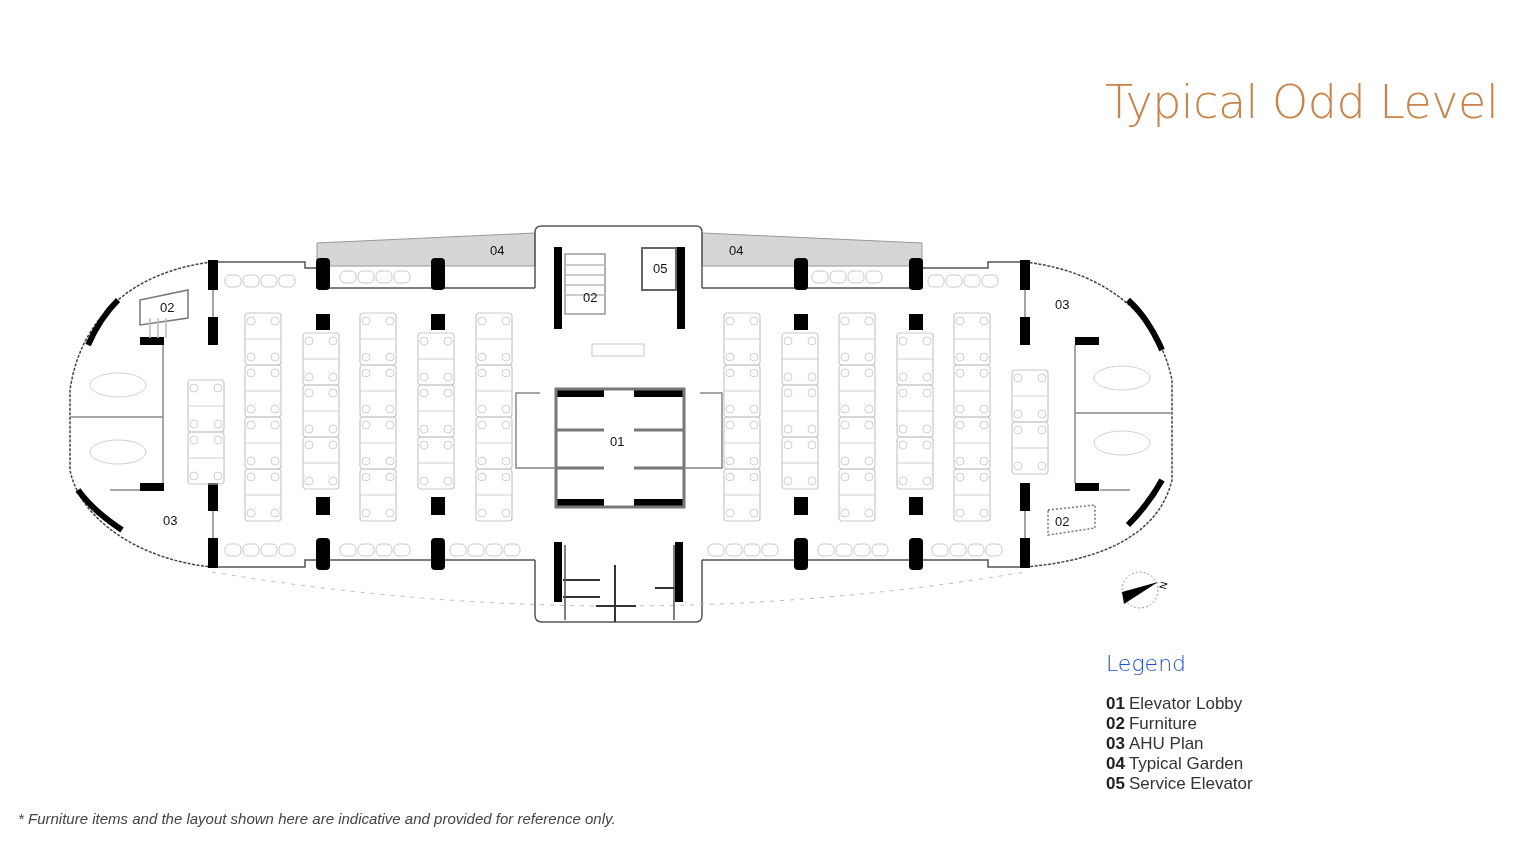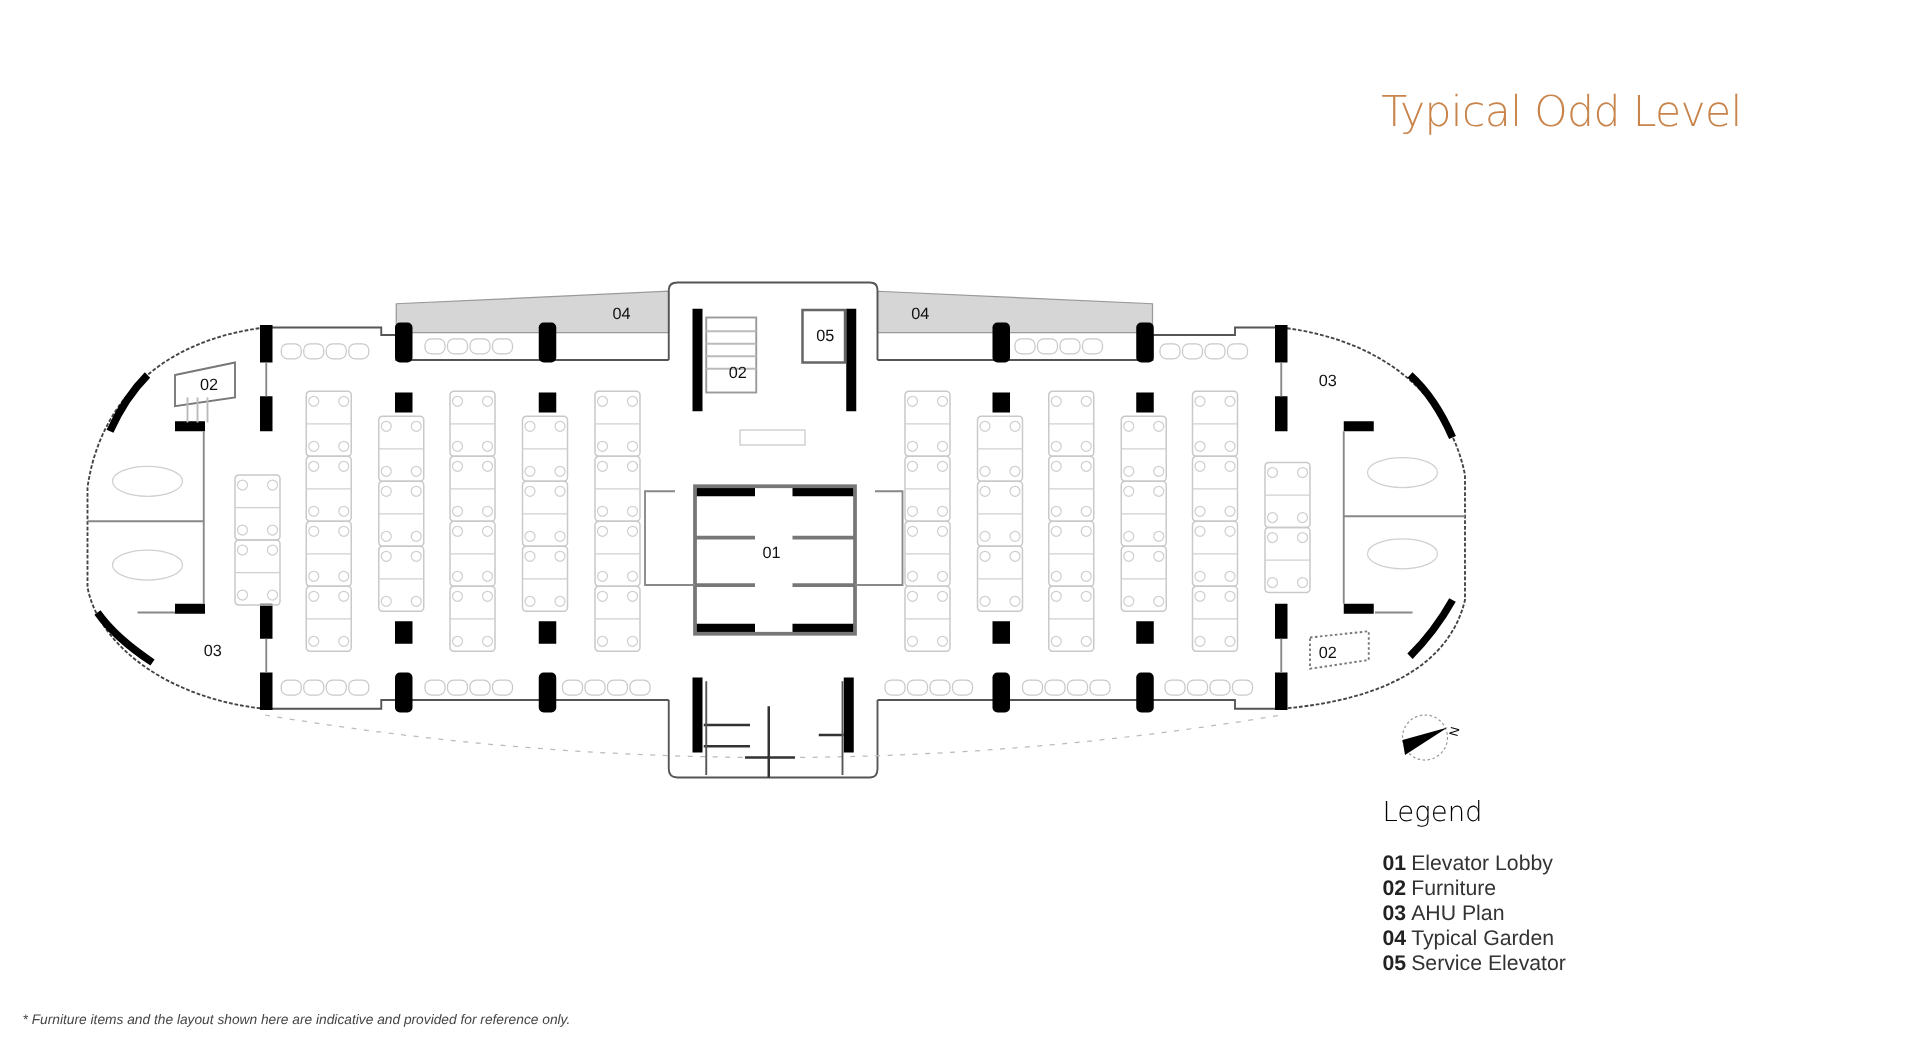--- a/index.html
+++ b/index.html
@@ -1,24 +1,24 @@
 <!DOCTYPE html>
 <html><head>
 <meta charset="utf-8">
 <style>
   html, body { margin:0; padding:0; background:#ffffff; }
   body { width:1530px; height:850px; position:relative; overflow:hidden; font-family:"Liberation Sans", sans-serif; }
-  .title { position:absolute; left:1105px; top:66px; color:#c8844a; font-size:34px; line-height:48px; font-weight:300; letter-spacing:-0.5px; font-family:"DejaVu Sans", sans-serif; font-weight:200; }
+  .title { position:absolute; left:1105px; top:78px; color:#c8844a; font-size:46px; line-height:48px; font-weight:300; letter-spacing:-0.5px; font-family:"DejaVu Sans", sans-serif; font-weight:200; }
   .title span { display:block; }
   .plan { position:absolute; left:0; top:0; width:1530px; height:850px; }
   .legend { position:absolute; left:1106px; top:638px; }
-  .legend-title { color:#000000; font-size:22px; font-weight:300; font-family:"DejaVu Sans", sans-serif; margin-bottom:18px; }
+  .legend-title { color:#1d4ed8; font-size:22px; font-weight:300; font-family:"DejaVu Sans", sans-serif; margin-bottom:18px;margin-top:13px; }
   .legend-item { font-size:17px; color:#333; line-height:20px; font-family:"Liberation Sans", sans-serif; }
   .legend-item b { font-weight:bold; color:#222; margin-right:4px; }
-  .footnote { position:absolute; left:18px; top:810px; font-size:11px; font-style:italic; color:#444; font-family:"Liberation Sans", sans-serif; }
+  .footnote { position:absolute; left:18px; top:810px; font-size:15px; font-style:italic; color:#444; font-family:"Liberation Sans", sans-serif; }
   .lbl { font-family:"Liberation Sans", sans-serif; font-size:13px; fill:#111; }
 </style>
 </head>
 <body>
 
 <div class="title">
   <span>Typical Odd Level</span>
 </div>
 
 <svg class="plan" viewBox="0 0 1530 850" xmlns="http://www.w3.org/2000/svg">

